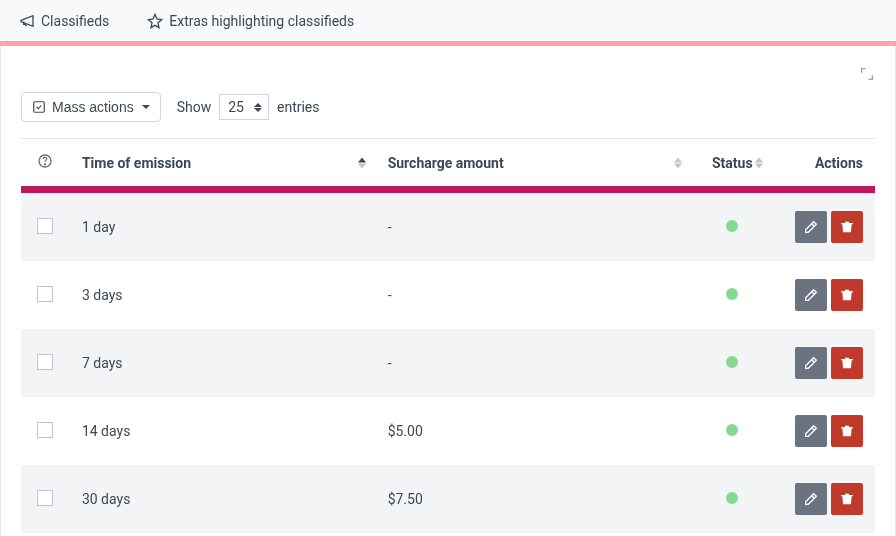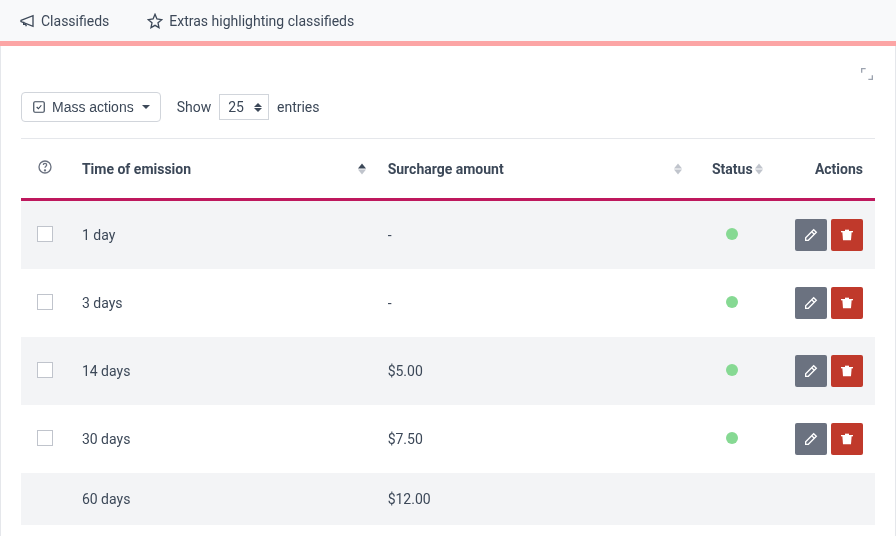--- a/index.html
+++ b/index.html
@@ -15,21 +15,21 @@
 .mass-btn { display: flex; align-items: center; gap: 6px; padding: 6px 10px; border: 1px solid #d1d5db; border-radius: 4px; background: #fff; cursor: pointer; color: #3c4858; font-size: 14px; }
 .mass-btn svg { width: 14px; height: 14px; stroke: #3c4858; fill: none; stroke-width: 2; }
 .show-group { display: flex; align-items: center; gap: 8px; }
 .select-wrap { position: relative; display: inline-flex; align-items: center; border: 1px solid #d1d5db; border-radius: 0; padding: 4px 24px 4px 8px; }
 .select-wrap::after { content: ""; position: absolute; right: 8px; width: 8px; height: 12px; background: linear-gradient(#3c4858,#3c4858) no-repeat; background-size: 0 0; }
 .sel-arrows { position: absolute; right: 6px; display: flex; flex-direction: column; gap: 1px; }
 .sel-arrows span { width: 0; height: 0; border-left: 4px solid transparent; border-right: 4px solid transparent; }
 .sel-arrows .up { border-bottom: 4px solid #3c4858; }
 .sel-arrows .down { border-top: 4px solid #3c4858; }
 table { width: 100%; border-collapse: collapse; }
-thead th { text-align: left; font-weight: 700; padding: 20px 12px; border-top: 1px solid #e5e7eb; border-bottom: 3px solid #be185d; position: relative; }
+thead th { text-align: left; font-weight: 700; padding: 14px 12px; border-top: 1px solid #e5e7eb; border-bottom: 7px solid #be185d; position: relative; }
 thead th.center { text-align: center; }
 thead th.right { text-align: right; }
 .sort { display: inline-flex; flex-direction: column; gap: 1px; position: absolute; right: 10px; top: 50%; transform: translateY(-50%); }
 .sort span { width: 0; height: 0; border-left: 4px solid transparent; border-right: 4px solid transparent; }
 .sort .u { border-bottom: 5px solid #c0c4cc; }
 .sort .d { border-top: 5px solid #c0c4cc; }
 .sort.active .u { border-bottom-color: #3c4858; }
 thead th:first-child { width: 48px; text-align: center; }
 .help-icon { width: 16px; height: 16px; stroke: #6b7280; fill: none; stroke-width: 2; }
 tbody tr:nth-child(odd) { background: #f3f4f6; }
@@ -174,20 +174,41 @@
                 <svg viewBox="0 0 24 24">
                   <path d="M5 7h14l-1 13H6L5 7z" fill="#fff" stroke="none"></path>
                   <path d="M9 4h6v3H9z" fill="#fff" stroke="none"></path>
                   <rect x="3" y="6" width="18" height="2" fill="#fff" stroke="none"></rect>
                 </svg>
               </span>
             </span></td>
         </tr>
         <tr>
           <td class="center"><span class="chk"></span></td>
+          <td>7 days</td>
+          <td>-</td>
+          <td class="center"><span class="dot"></span></td>
+          <td class="right"><span class="act">
+              <span class="act-btn edit">
+                <svg viewBox="0 0 24 24">
+                  <path d="M4 20h4L20 8l-4-4L4 16v4z"></path>
+                  <path d="M13 7l4 4"></path>
+                </svg>
+              </span>
+              <span class="act-btn del" style="background:#c0392b">
+                <svg viewBox="0 0 24 24">
+                  <path d="M5 7h14l-1 13H6L5 7z" fill="#fff" stroke="none"></path>
+                  <path d="M9 4h6v3H9z" fill="#fff" stroke="none"></path>
+                  <rect x="3" y="6" width="18" height="2" fill="#fff" stroke="none"></rect>
+                </svg>
+              </span>
+            </span></td>
+        </tr>
+        <tr>
+          <td class="center"><span class="chk"></span></td>
           <td>14 days</td>
           <td>$5.00</td>
           <td class="center"><span class="dot"></span></td>
           <td class="right"><span class="act">
               <span class="act-btn edit">
                 <svg viewBox="0 0 24 24">
                   <path d="M4 20h4L20 8l-4-4L4 16v4z"></path>
                   <path d="M13 7l4 4"></path>
                 </svg>
               </span>

